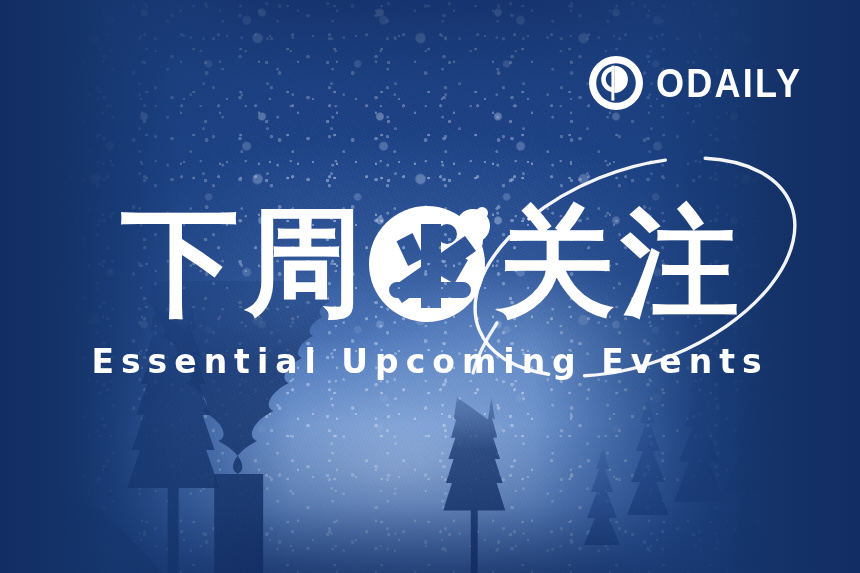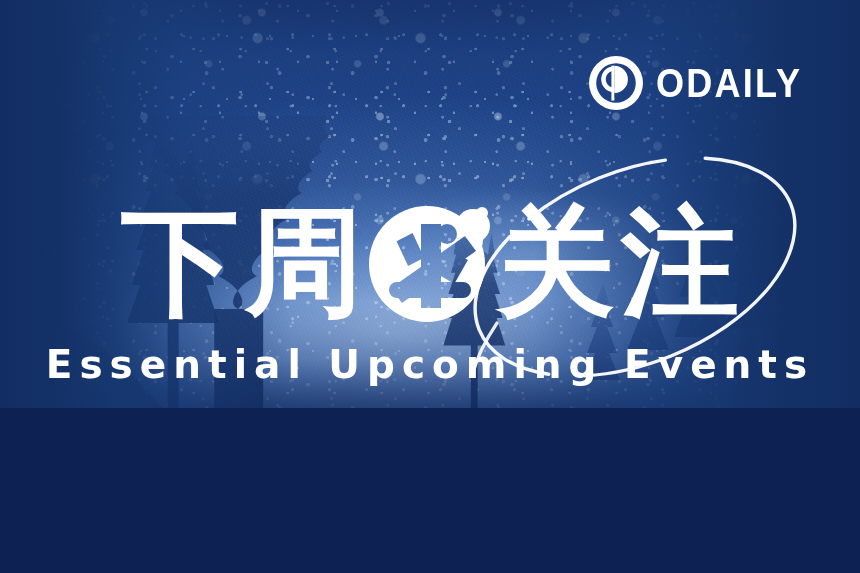--- a/index.html
+++ b/index.html
@@ -8,21 +8,21 @@
     padding: 0;
     background: #0d2152;
   }
   body {
     font-family: "Liberation Sans", sans-serif;
   }
 
   #banner {
     position: relative;
     width: 860px;
-    height: 408px;
+    height: 573px;
     overflow: hidden;
     background: #1d4287;
     user-select: none;
   }
 
   
   .bg-layer { position: absolute; inset: 0; }
 
   
   .bg-base {
@@ -144,21 +144,21 @@
   .bi-wrap svg { position:absolute; inset:0; width:100%; height:100%; }
 
   
   #subtitle {
     position: absolute;
     left: 0; right: 0;
     top: 345px;
     text-align: center;
     color: #ffffff;
     font-family: "DejaVu Sans", "Liberation Sans", sans-serif;
-    font-size: 39px;
+    font-size: 33px;
     font-weight: 700;
     letter-spacing: 7px;
     line-height: 1;
     white-space: nowrap;
     z-index: 5;
   }
 </style>
 </head>
 <body>
 

